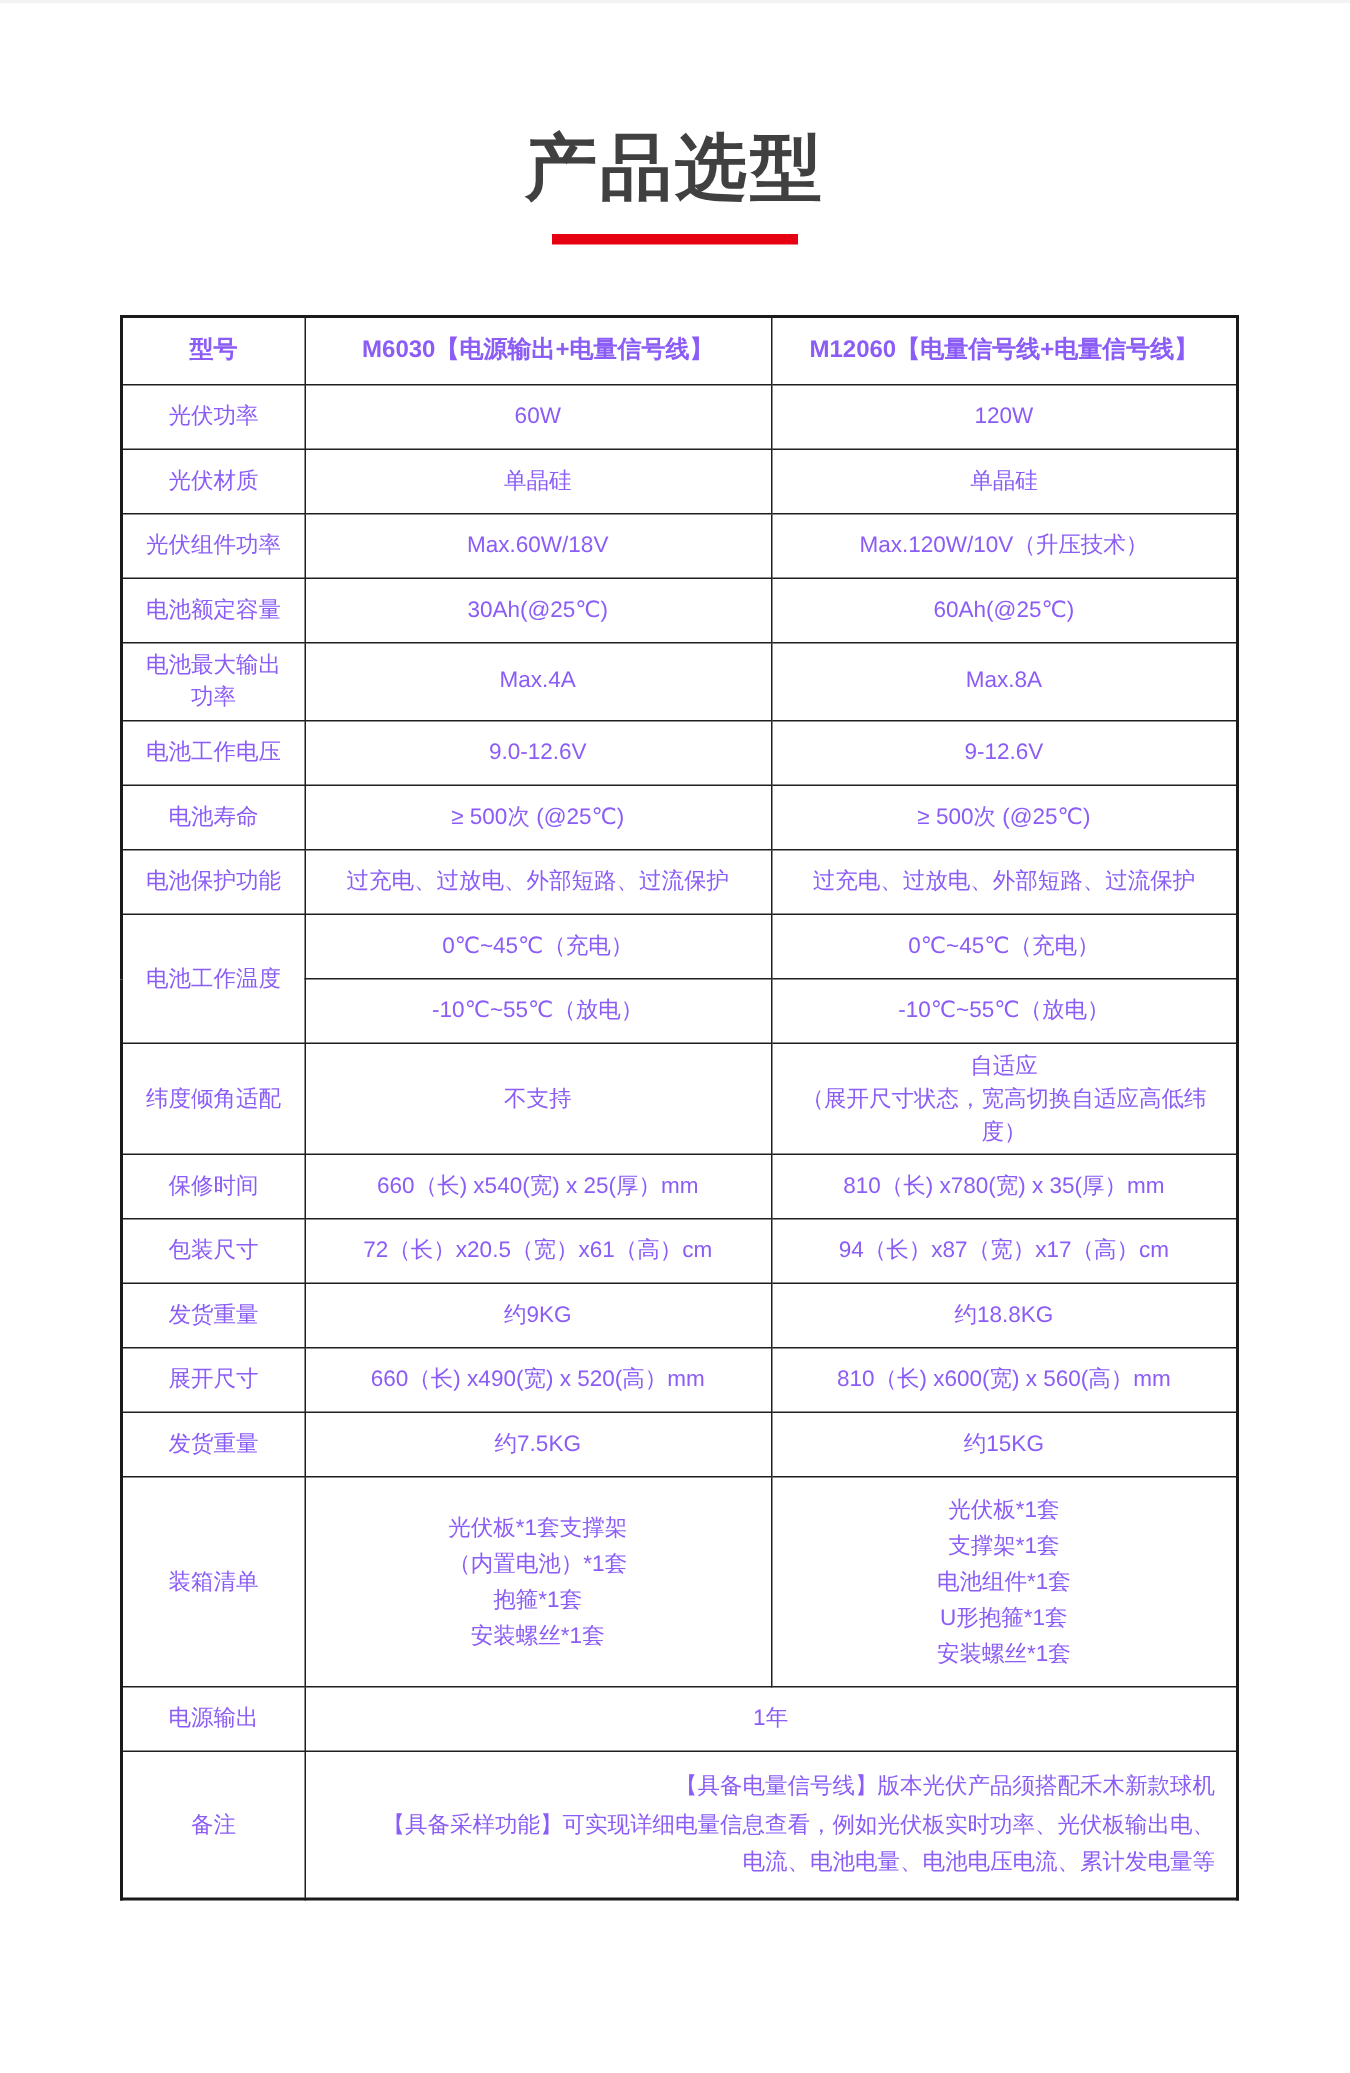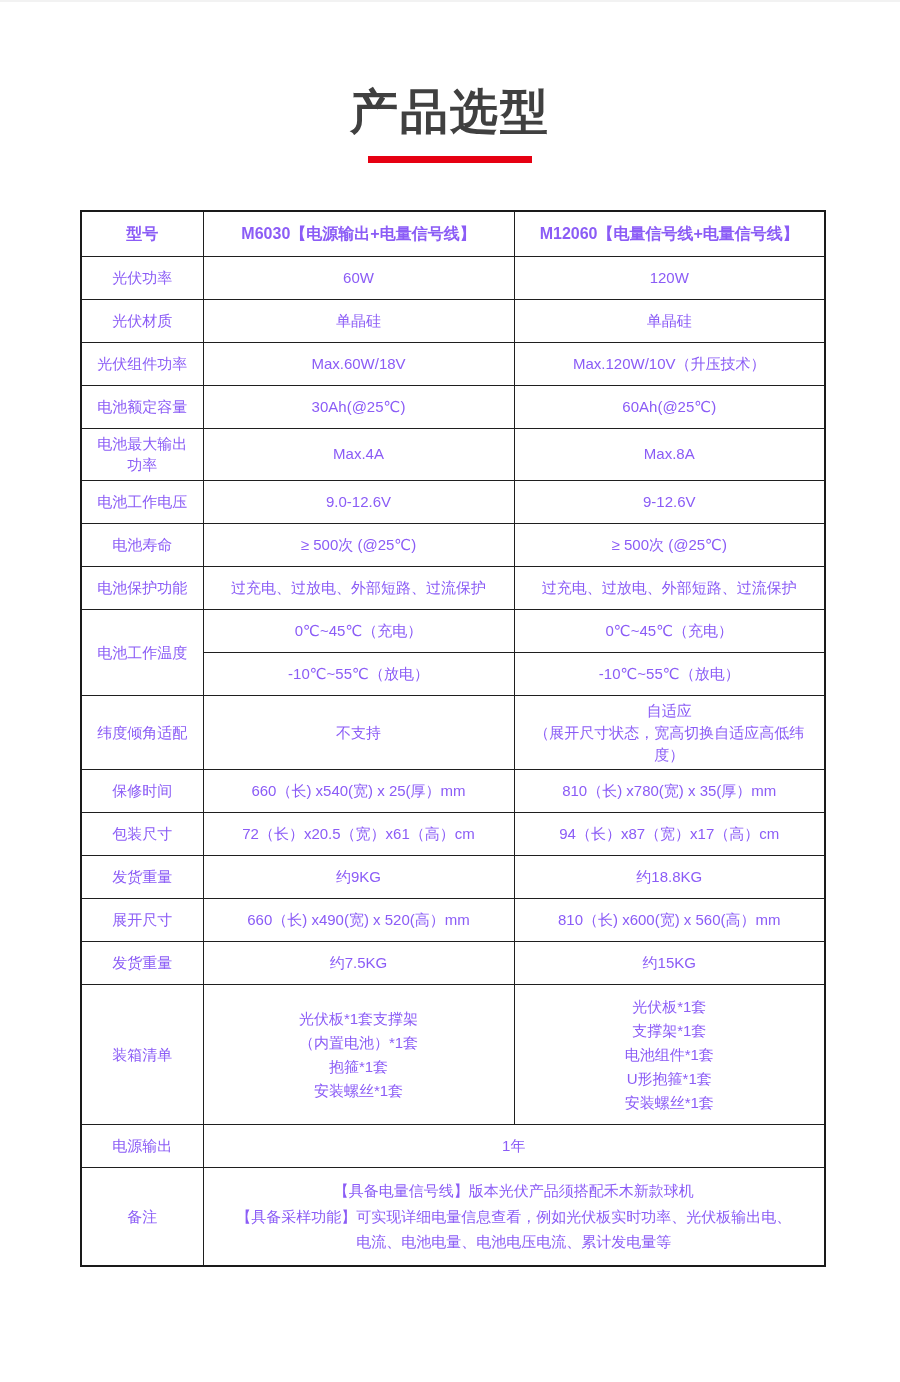--- a/index.html
+++ b/index.html
@@ -66,22 +66,22 @@
   .spec-table td.lbl {
     font-weight: normal;
   }
   tr.h45  { height: 45px; }
   tr.h43  { height: 43px; }
   tr.h70  { height: 70px; }
   tr.h140 { height: 140px; }
   tr.h97  { height: 97px; }
   td.packing { line-height: 1.6; }
   td.notes {
-    text-align: center;
-    padding: 10px 26px;
+    text-align: right;
+    padding: 10px 14px;
     line-height: 1.7;
   }
 </style>
 </head>
 <body>
 
 <div class="page">
   <div class="top-line"></div>
 
   <div class="title">产品选型</div>

